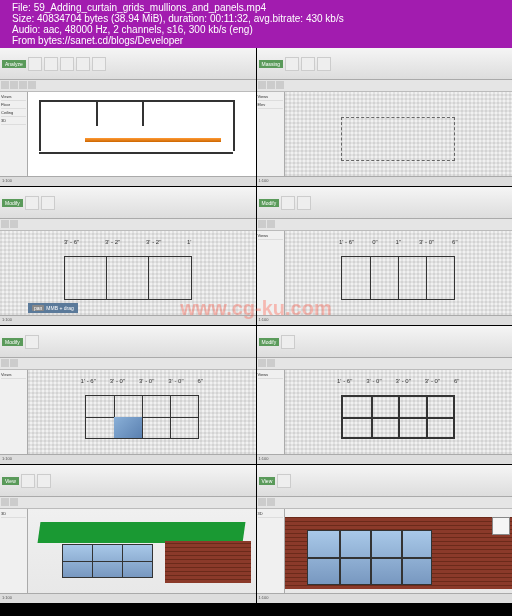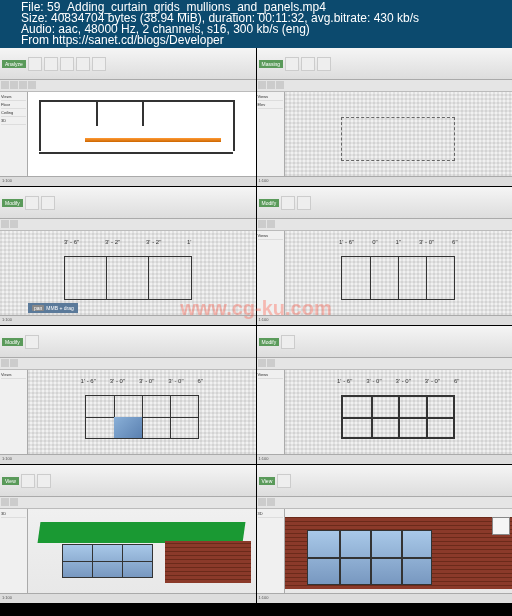--- a/index.html
+++ b/index.html
@@ -1,17 +1,17 @@
 <!DOCTYPE html>
 <html><head>
 <meta charset="utf-8">
 <style>
 *{margin:0;padding:0;box-sizing:border-box}
 body{width:512px;height:616px;background:#000;font-family:Arial,sans-serif;font-size:7px;overflow:hidden}
-.header{background:#0c4a6e;color:#fff;padding:2px 21px;font-size:12px;line-height:11px}
+.header{background:#a21caf;color:#fff;padding:2px 12px;font-size:10px;line-height:11px}
 .header div{white-space:nowrap}
 .grid{display:grid;grid-template-columns:1fr 1fr;grid-template-rows:repeat(4,1fr);gap:1px;height:555px}
 .panel{background:#e8e8e8;position:relative;overflow:hidden;display:flex;flex-direction:column}
 .ribbon{background:linear-gradient(#f5f5f5,#ddd);height:32px;border-bottom:1px solid #aaa;display:flex;align-items:center;padding:0 2px}
 .ribbon-tab{background:#5a9a5a;color:#fff;font-size:5px;padding:1px 3px;margin-right:1px}
 .ribbon-btn{width:14px;height:14px;background:#eee;border:1px solid #ccc;margin:1px;display:inline-block}
 .toolbar{background:#e5e5e5;height:12px;border-bottom:1px solid #bbb;display:flex;gap:1px;padding:1px}
 .toolbar span{width:8px;height:8px;background:#ccc;display:inline-block}
 .sidebar{position:absolute;left:0;top:44px;bottom:10px;width:28px;background:#f0f0f0;border-right:1px solid #aaa;font-size:4px;padding:1px}
 .sidebar-item{padding:1px 0;color:#333;border-bottom:1px solid #ddd}
@@ -35,21 +35,21 @@
 .nav-hint .k{background:#888;padding:0 2px;border-radius:1px}
 .rlogo{position:absolute;left:2px;top:50%;transform:translateY(-50%);width:24px;height:24px;background:linear-gradient(135deg,#5a7aa8,#3a5a88);color:#fff;font-size:16px;font-weight:bold;text-align:center;line-height:24px}
 </style>
 </head>
 <body>
 
 <div class="header">
   <div>File: 59_Adding_curtain_grids_mullions_and_panels.mp4</div>
   <div>Size: 40834704 bytes (38.94 MiB), duration: 00:11:32, avg.bitrate: 430 kb/s</div>
   <div>Audio: aac, 48000 Hz, 2 channels, s16, 300 kb/s (eng)</div>
-  <div>From https://sanet.cd/blogs/Developer</div>
+  <div>From bytes://sanet.cd/blogs/Developer</div>
 </div>
 
 <div class="watermark">www.cg-ku.com</div>
 
 <div class="grid">
 
   <div class="panel">
     <div class="ribbon">
       <span class="ribbon-tab">Analyze</span>
       <span class="ribbon-btn"></span>

